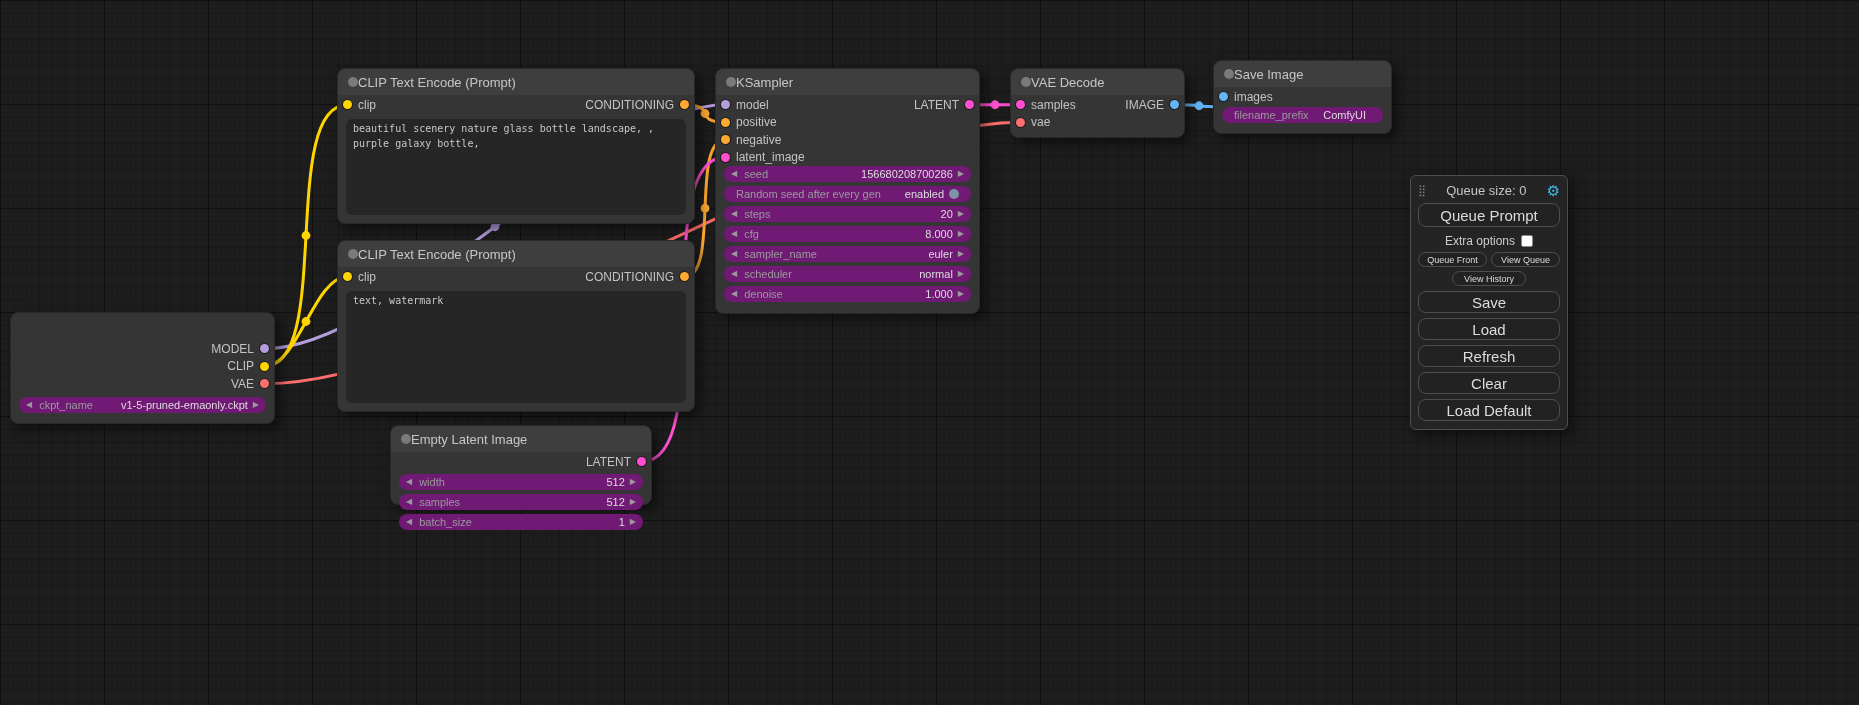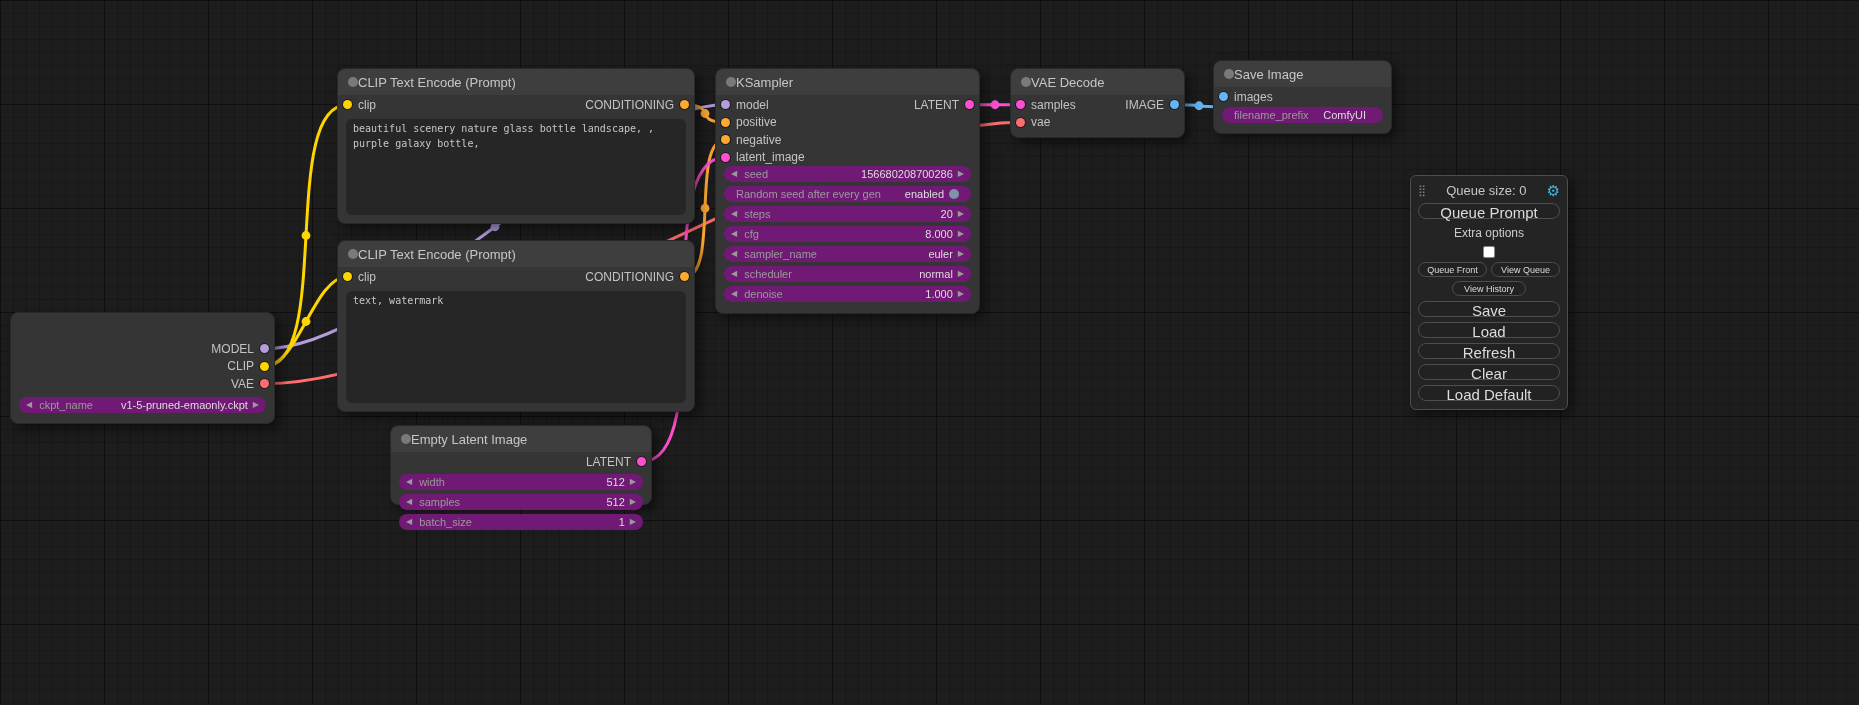--- a/index.html
+++ b/index.html
@@ -49,31 +49,31 @@
   #menu-panel { position:absolute; z-index:3; left:1410px; top:175px; width:158px;
     background:#242424; border:1px solid #4e4e4e; border-radius:6px;
     box-shadow:4px 4px 12px rgba(0,0,0,0.55); padding:5px 7px 8px 7px; }
   .menu-header { display:flex; align-items:center; justify-content:space-between;
     height:18px; margin-bottom:4px; }
   .drag-handle { color:#7d7d7d; font-size:11px; line-height:1; cursor:grab; }
   .queue-size { color:#c6c6c6; font-size:13px; }
   .gear { color:#41b8e4; font-size:15px; line-height:1; cursor:pointer; }
   button { display:block; width:100%; background:#222222; border:1px solid #4e4e4e;
     border-radius:8px; color:#dcdcdc; font-family:"Liberation Sans", sans-serif; cursor:pointer; }
-  .queue-btn { height:16px; font-size:15px; }
+  .queue-btn { height:24px; font-size:15px; }
   .extra-row { display:flex; align-items:center; justify-content:center; gap:6px;
-    margin:7px 0 4px 0; font-size:12px; color:#cccccc;flex-direction:column; }
+    margin:7px 0 4px 0; font-size:12px; color:#cccccc; }
   .checkbox { width:12px; height:12px; background:#ffffff; border:1px solid #888;
     border-radius:2px; cursor:pointer; }
   .small-row { display:flex; gap:4px; margin-bottom:4px; justify-content:center; }
   .small-btn { height:15px; font-size:9px; border-radius:9px; padding:0 6px; }
   .small-row .small-btn { flex:1; }
   .small-row.center { margin-bottom:1px; }
   .small-row.center .small-btn { flex:none; width:74px; }
-  .action { height:16px; font-size:15px; margin-top:5px; }
+  .action { height:22px; font-size:15px; margin-top:5px; }
 </style>
 </head>
 <body>
 
 <div id="canvas">
   <svg id="wires" width="1859" height="705" viewBox="0 0 1859 705">
       <path d="M 264.5 348.75 C 394.8977089522665 348.75, 595.1022910477335 104.75, 725.5 104.75" fill="none" stroke="#B39DDB" stroke-width="3" stroke-linecap="round"></path>
       <circle cx="494.99993896484375" cy="226.75006103515625" r="4.4" fill="#B39DDB"></circle>
       <path d="M 264.5 366.25 C 333.08901606671435 366.25, 278.91098393328565 104.75, 347.5 104.75" fill="none" stroke="#FFD500" stroke-width="3" stroke-linecap="round"></path>
       <circle cx="306" cy="235.50009155273438" r="4.4" fill="#FFD500"></circle>

